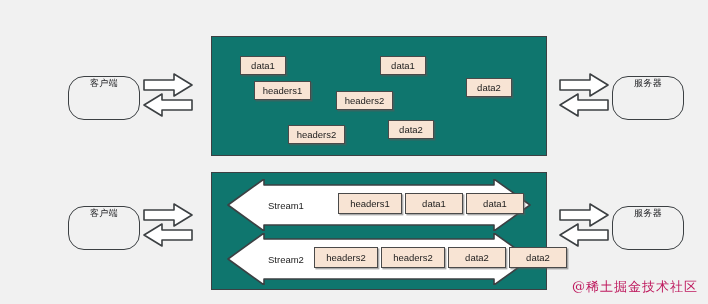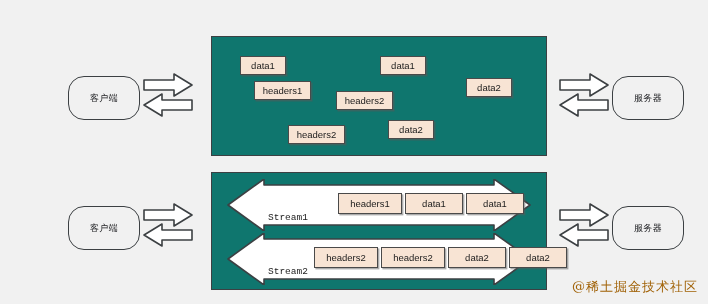--- a/index.html
+++ b/index.html
@@ -22,21 +22,20 @@
 
   
   .endpoint {
     position: absolute;
     width: 72px;
     height: 44px;
     border: 1.6px solid #3c4043;
     border-radius: 16px;
     background: #f1f1f1;
     display: flex;
-    align-items: center;
     justify-content: center;
     box-sizing: border-box;
   }
   .endpoint span {
     font-size: 9px;
     color: #202124;
     letter-spacing: 0.4px;
   }
 
   
@@ -81,22 +80,21 @@
   }
   .stream-svg {
     position: absolute;
     left: 0;
     top: 0;
   }
   .stream-label {
     position: absolute;
     font-size: 9.5px;
     color: #1c1c1c;
-    top: 33px;
-    font-family: Liberation Mono, monospace;
+    top: 21px;
   }
   .seg-track {
     position: absolute;
     top: 14px;
     height: 21px;
     display: flex;
   }
   .seg {
     background: #f8e4d4;
     border: 1.4px solid #4a4a4a;
@@ -112,21 +110,21 @@
     color: #1c1c1c;
     white-space: nowrap;
   }
 
   
   .watermark {
     position: absolute;
     right: 10px;
     bottom: 8px;
     font-size: 13px;
-    color: #a16207;
+    color: #be185d;
     font-family: "DejaVu Serif", "Liberation Serif", serif;
     letter-spacing: 1px;
     user-select: none;
   }
 </style>
 </head>
 <body>
 
 <div class="canvas">
 

